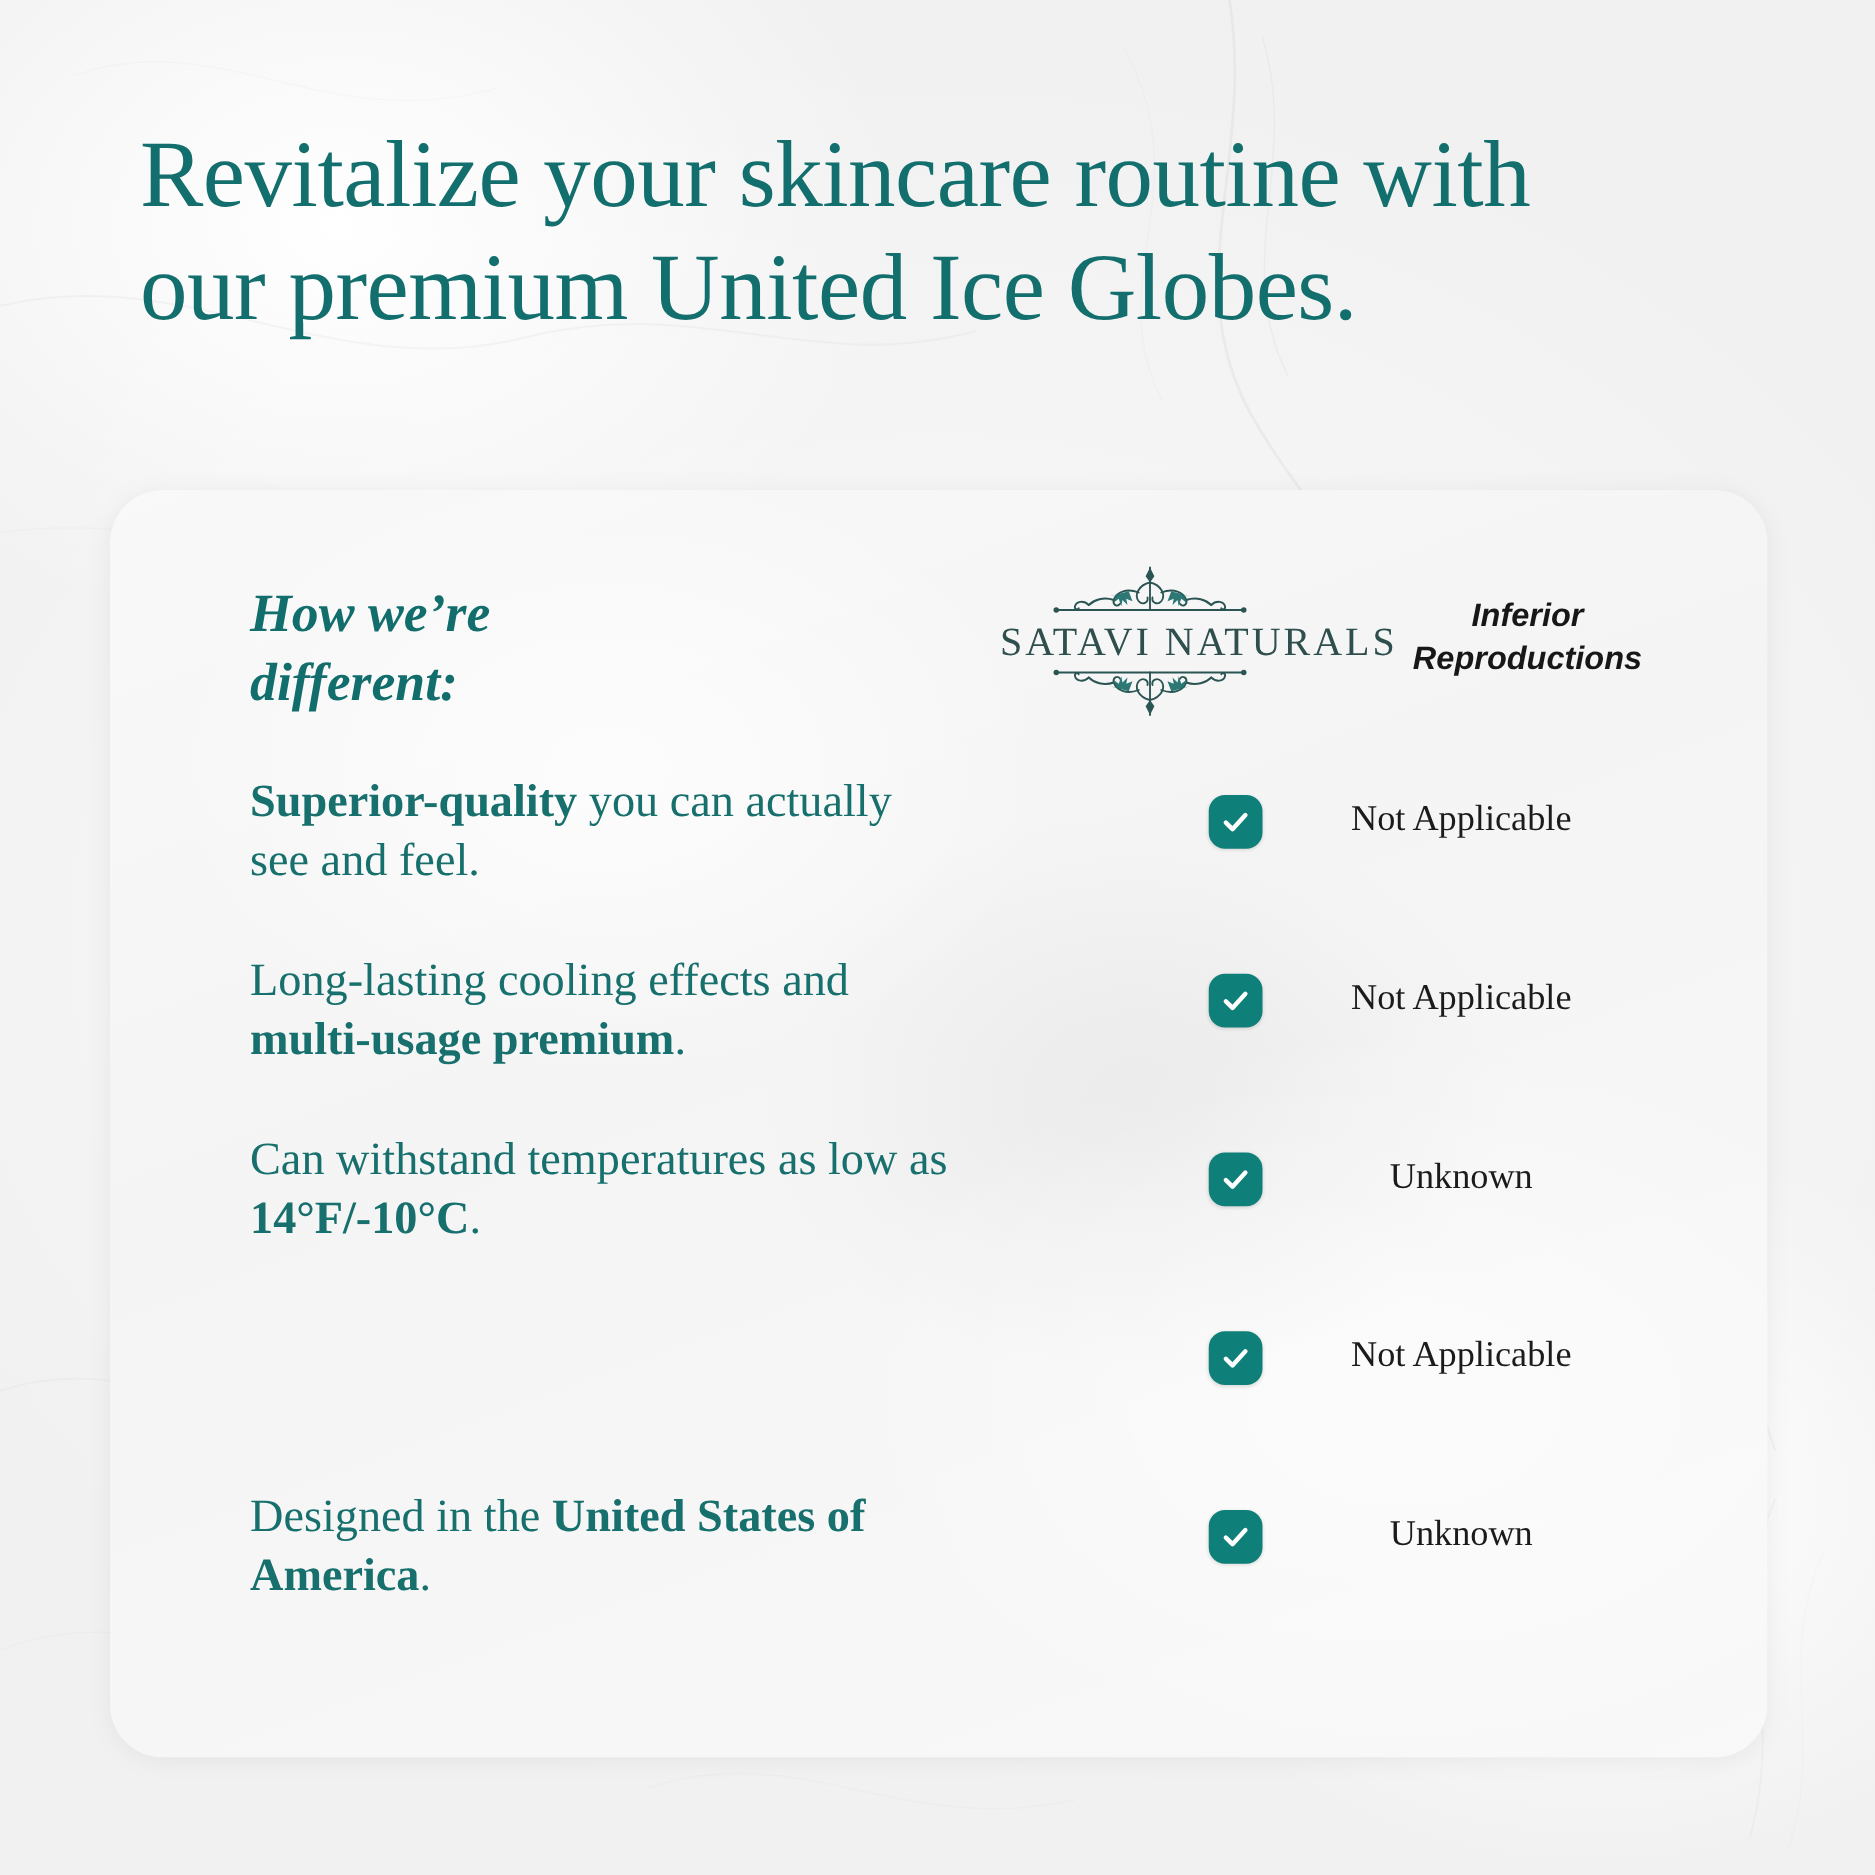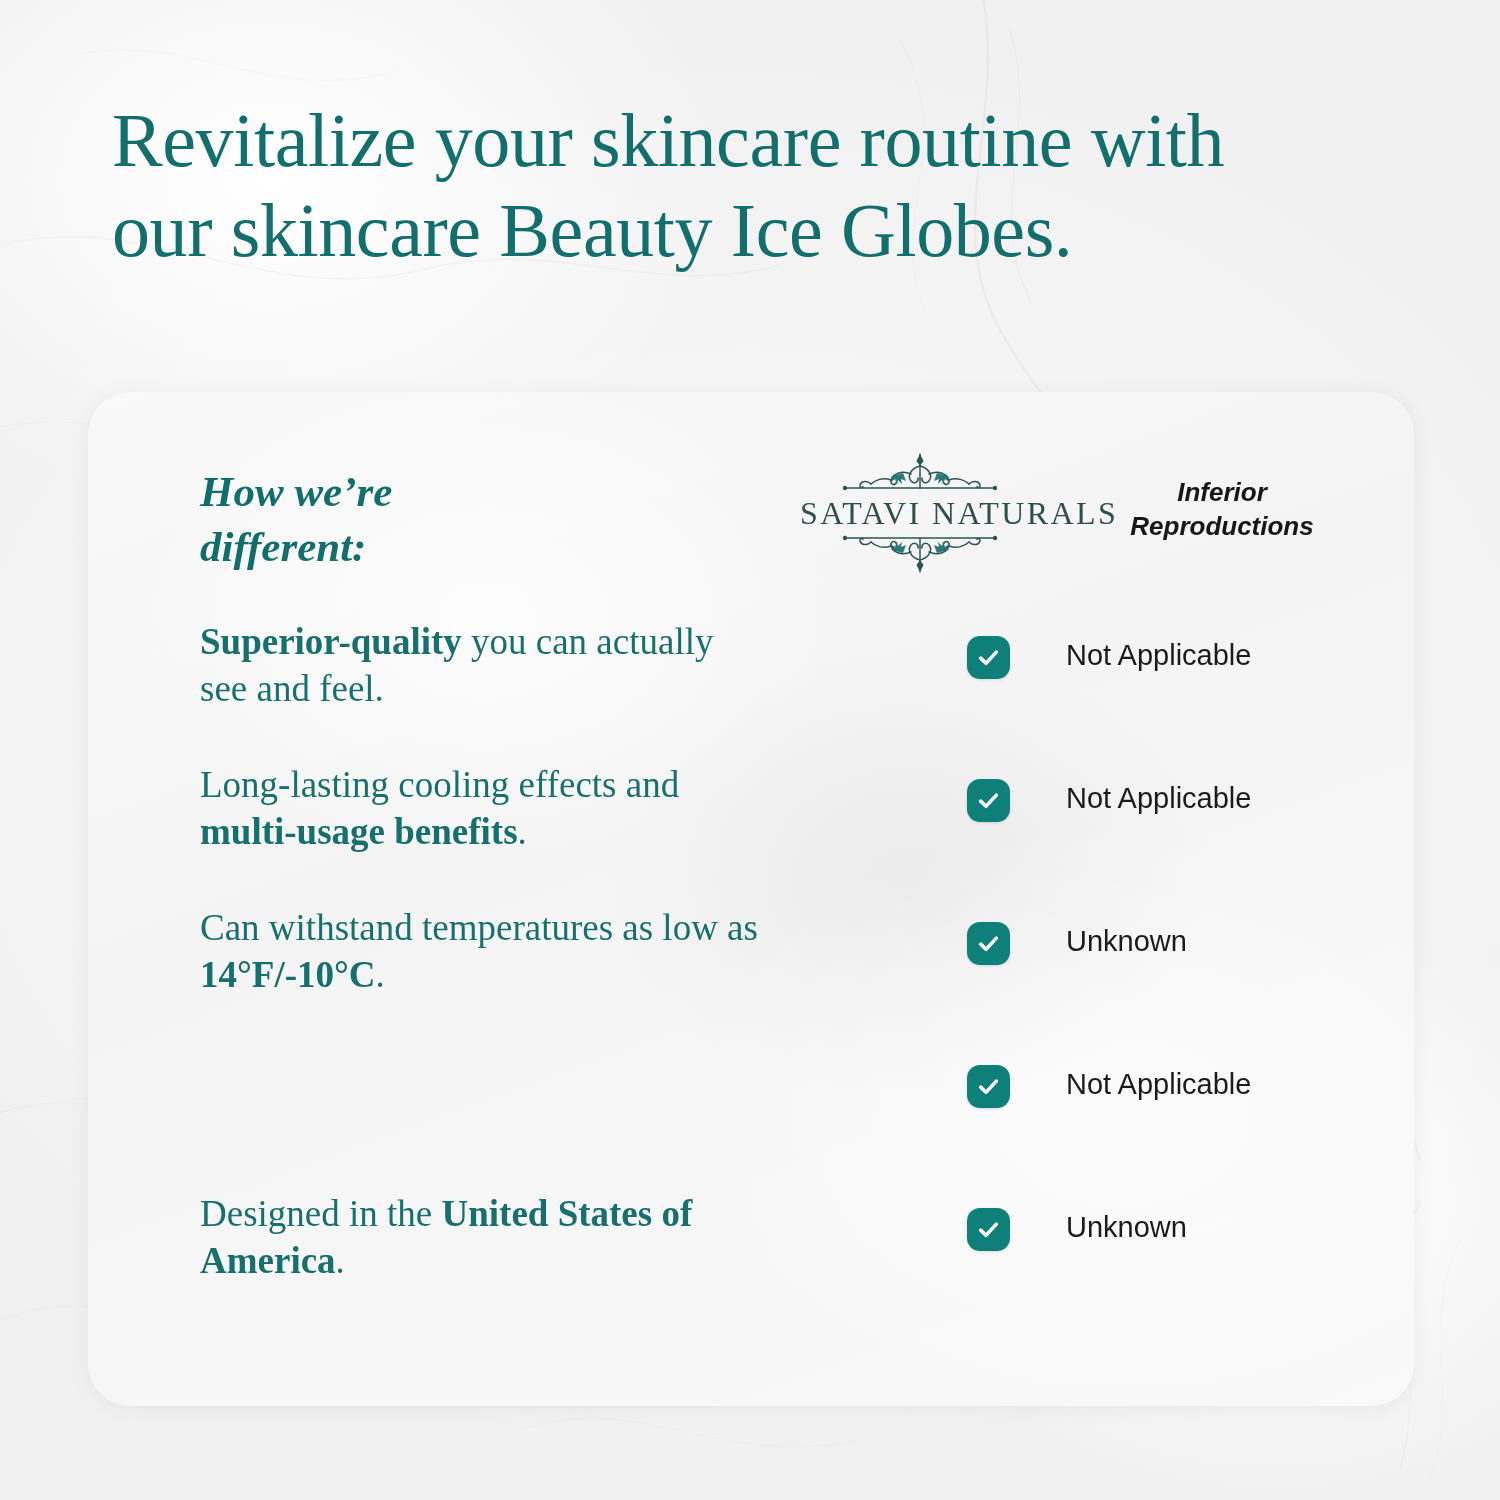--- a/index.html
+++ b/index.html
@@ -165,25 +165,26 @@
     background: #0f8079;
     display: flex;
     align-items: center;
     justify-content: center;
     box-shadow: 0 1px 3px rgba(0,0,0,0.12);
   }
   .check-badge svg { display: block; }
 
   .row-alt {
     position: absolute;
-    left: 978px;
+    left: 933px;
     top: 20px;
     width: 296px;
+    text-align: center;
     color: #1b1b1b;
-    font-family: Liberation Sans, sans-serif;
+    font-family: Liberation Serif, serif;
     font-size: 29px;
     font-weight: 400;
     line-height: 1.2;
   }
 </style>
 </head>
 <body>
 
 <div id="page">
 
@@ -203,21 +204,21 @@
         <path d="M1420 1200 C 1380 1290, 1430 1360, 1400 1470" stroke-width="1.4" opacity="0.35"></path>
         <path d="M1460 1240 C 1420 1320, 1460 1400, 1430 1480" stroke-width="0.8" opacity="0.25"></path>
         <path d="M60 60 C 180 20, 260 110, 400 70" stroke-width="1" opacity="0.22"></path>
         <path d="M520 1430 C 640 1390, 720 1470, 860 1440" stroke-width="1.1" opacity="0.25"></path>
       </g>
     </svg>
   </div>
 
   <div class="headline">
     <span class="ln">Revitalize your skincare routine with</span>
-    <span class="ln">our skincare Beauty Ice Globes.</span>
+    <span class="ln">our premium United Ice Globes.</span>
   </div>
 
   <div class="card">
     <div class="card-sheen"></div>
 
     <div class="col-head-left">
       <span class="ln">How we’re</span>
       <span class="ln">different:</span>
     </div>
 
@@ -282,21 +283,21 @@
           <span class="check-badge">
             <svg width="25" height="25" viewBox="0 0 24 24">
                 <path d="M4.5 12.6 L9.6 17.6 L19.5 6.8" fill="none" stroke="#ffffff" stroke-width="3.4" stroke-linecap="round" stroke-linejoin="round"></path>
               </svg>
           </span>
         </div>
         <div class="row-alt">Not Applicable</div>
       </div>
 
       <div class="row">
-        <div class="row-text">Long-lasting cooling effects and <b>multi-usage benefits</b>.</div>
+        <div class="row-text">Long-lasting cooling effects and <b>multi-usage premium</b>.</div>
         <div class="row-check">
           <span class="check-badge">
             <svg width="25" height="25" viewBox="0 0 24 24">
                 <path d="M4.5 12.6 L9.6 17.6 L19.5 6.8" fill="none" stroke="#ffffff" stroke-width="3.4" stroke-linecap="round" stroke-linejoin="round"></path>
               </svg>
           </span>
         </div>
         <div class="row-alt">Not Applicable</div>
       </div>
 

